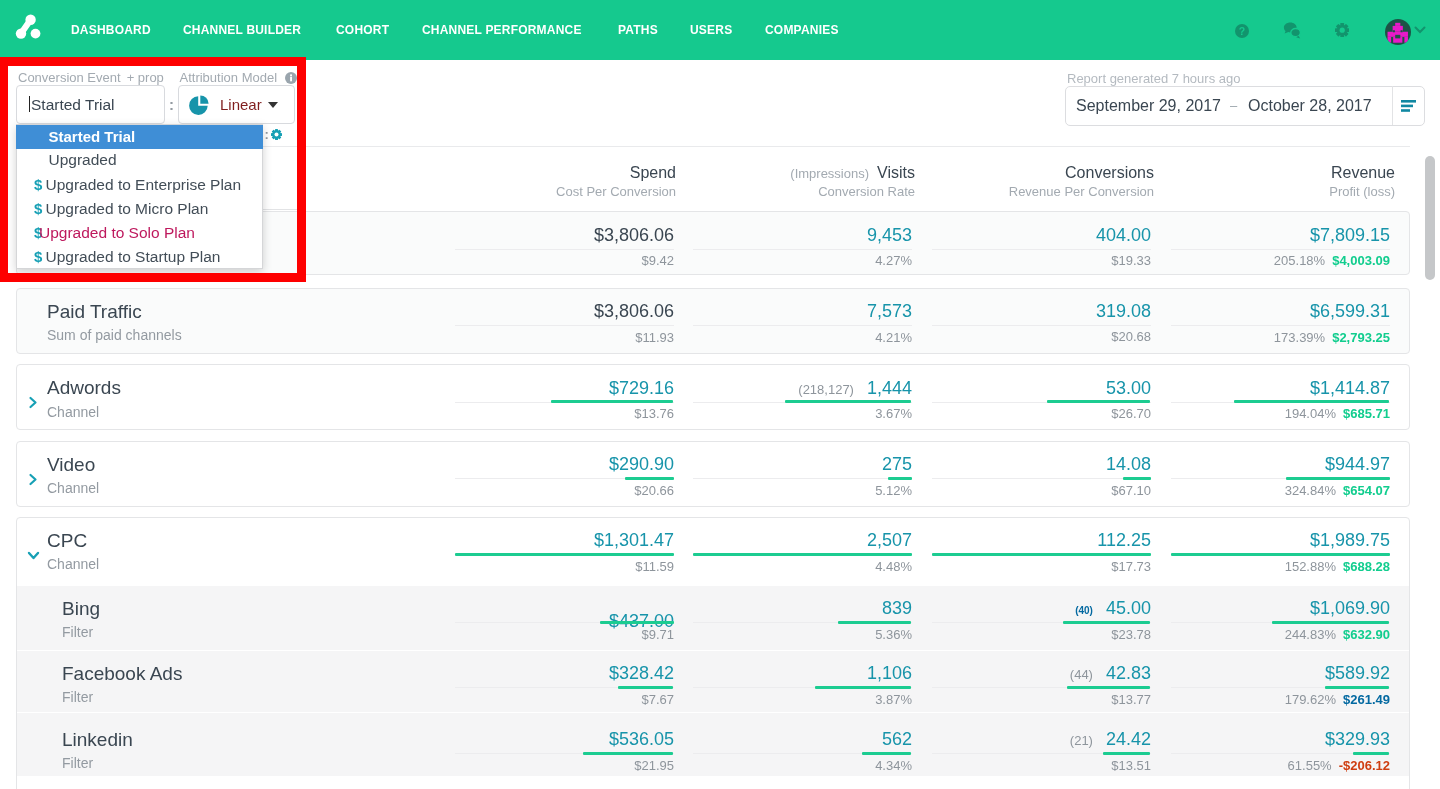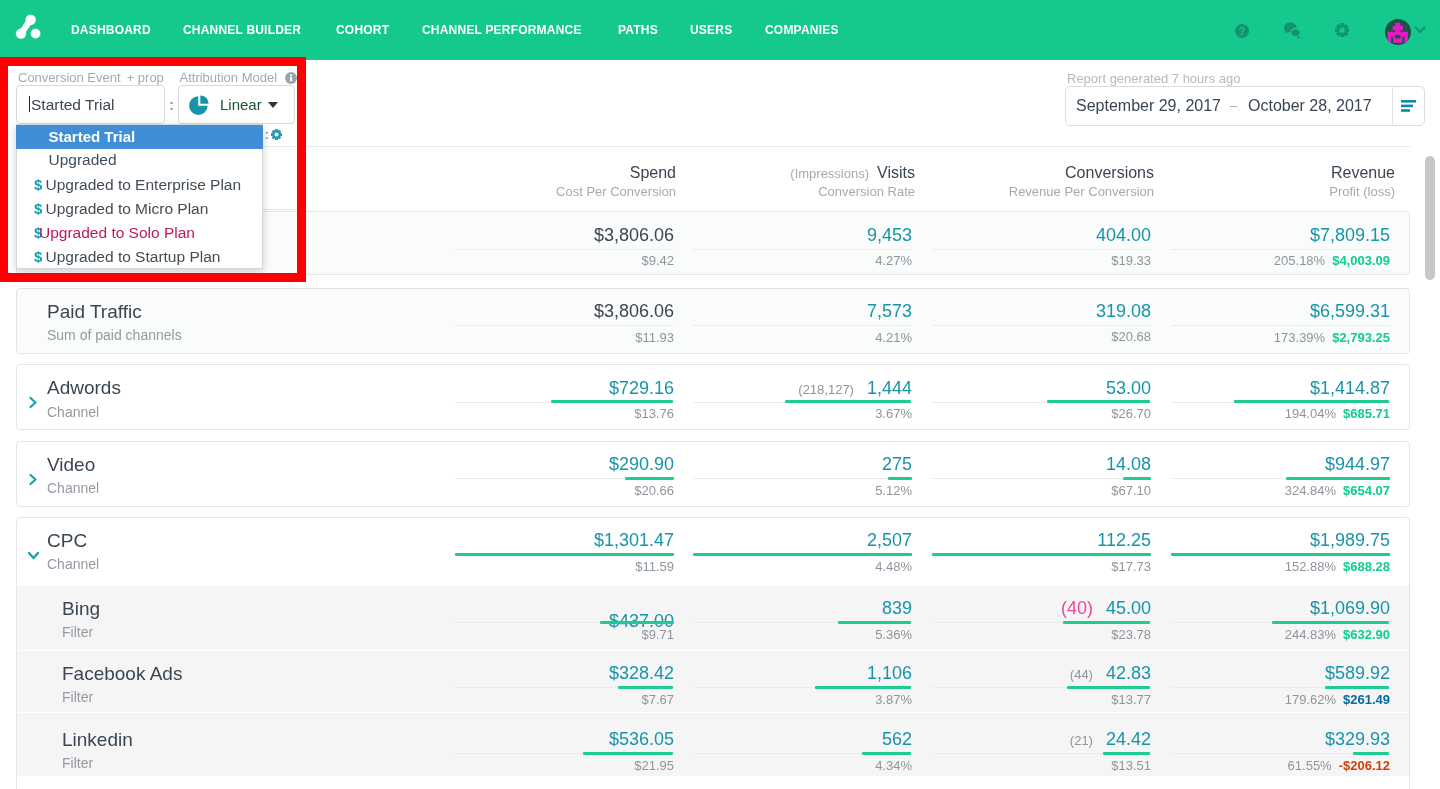--- a/index.html
+++ b/index.html
@@ -79,21 +79,21 @@
     </svg>
 <div style="position:absolute;left:16px;top:85px;width:149px;height:38.5px;background:#fff;border:1px solid #d8dade;border-radius:4px;z-index:1;"></div>
 <div style="position:absolute;left:29px;top:96px;width:1px;height:16px;background:#222;z-index:2;"></div>
 <div style="position:absolute;left:31px;top:94.75px;font-size:15.5px;line-height:19.5px;color:#3a4651;font-weight:400;white-space:nowrap;z-index:2;">Started Trial</div>
 <div style="position:absolute;left:169px;top:94.5px;font-size:15px;line-height:19px;color:#939aa1;font-weight:700;white-space:nowrap;z-index:1;">:</div>
 <div style="position:absolute;left:178px;top:85px;width:116.5px;height:38.5px;background:#fff;border:1px solid #d8dade;border-radius:4px;z-index:1;"></div>
 <svg style="position:absolute;left:189px;top:94.5px;z-index:2;" width="20" height="20" viewBox="0 0 20 20">
 <path fill="#1794aa" d="M9.2 10.8 L9.2 1.3 A 9.3 9.3 0 1 0 18.7 10.8 Z"></path>
 <path fill="#1794aa" d="M11.3 8.7 L11.3 0.4 A 8.3 8.3 0 0 1 19.6 8.7 Z"></path>
 </svg>
-<div style="position:absolute;left:220px;top:95.0px;font-size:15px;line-height:19px;color:#14532d;font-weight:400;white-space:nowrap;z-index:2;text-align:right;">Linear</div>
+<div style="position:absolute;left:220px;top:95.0px;font-size:15px;line-height:19px;color:#7f1d1d;font-weight:400;white-space:nowrap;z-index:2;text-align:right;">Linear</div>
 <div style="position:absolute;left:268px;top:102px;width:0;height:0;border-left:5.5px solid transparent;border-right:5.5px solid transparent;border-top:6px solid #333;z-index:2;"></div>
 <div style="position:absolute;left:264.5px;top:126.0px;font-size:13px;line-height:17px;color:#939aa1;font-weight:700;white-space:nowrap;z-index:1;">:</div>
 <svg style="position:absolute;left:271.0px;top:129.0px;z-index:1;" width="11.0" height="11.0" viewBox="-5.5 -5.5 11.0 11.0">
       <g fill="#17a0b5">
         <rect x="-1.5" y="-5.5" width="3.0" height="3.3" transform="rotate(0)" rx="0.6"></rect>
         <rect x="-1.5" y="-5.5" width="3.0" height="3.3" transform="rotate(45)" rx="0.6"></rect>
         <rect x="-1.5" y="-5.5" width="3.0" height="3.3" transform="rotate(90)" rx="0.6"></rect>
         <rect x="-1.5" y="-5.5" width="3.0" height="3.3" transform="rotate(135)" rx="0.6"></rect>
         <rect x="-1.5" y="-5.5" width="3.0" height="3.3" transform="rotate(180)" rx="0.6"></rect>
         <rect x="-1.5" y="-5.5" width="3.0" height="3.3" transform="rotate(225)" rx="0.6"></rect>
@@ -228,21 +228,21 @@
 <div style="position:absolute;left:62px;top:596.5px;font-size:19px;line-height:23px;color:#3a4651;font-weight:400;white-space:nowrap;z-index:1;">Bing</div>
 <div style="position:absolute;left:62px;top:623.0px;font-size:14px;line-height:18px;color:#939aa1;font-weight:400;white-space:nowrap;z-index:1;">Filter</div>
 <div style="position:absolute;right:766px;top:597.0px;font-size:18px;line-height:22px;color:#1794aa;font-weight:400;white-space:nowrap;z-index:1;margin-top:13px;">$437.00</div>
 <div style="position:absolute;left:454.5px;top:622px;width:219px;height:1px;background:#ececee;z-index:1;"></div>
 <div style="position:absolute;left:600.0px;top:620.5px;width:73.5px;height:3px;background:#1ccc91;border-radius:1px;z-index:1;"></div>
 <div style="position:absolute;right:766px;top:625.5px;font-size:13px;line-height:17px;color:#8e959c;font-weight:400;white-space:nowrap;z-index:1;">$9.71</div>
 <div style="position:absolute;right:528px;top:597.0px;font-size:18px;line-height:22px;color:#1794aa;font-weight:400;white-space:nowrap;z-index:1;">839</div>
 <div style="position:absolute;left:692.5px;top:622px;width:219px;height:1px;background:#ececee;z-index:1;"></div>
 <div style="position:absolute;left:838.2px;top:620.5px;width:73.3px;height:3px;background:#1ccc91;border-radius:1px;z-index:1;"></div>
 <div style="position:absolute;right:528px;top:625.5px;font-size:13px;line-height:17px;color:#8e959c;font-weight:400;white-space:nowrap;z-index:1;">5.36%</div>
-<div style="position:absolute;right:289px;top:597.0px;font-size:18px;line-height:22px;color:#1794aa;font-weight:400;white-space:nowrap;z-index:1;"><span style="font-size:18px;color:#ec4899;">(40)</span><span style="display:inline-block;width:13px;"></span>45.00</div>
+<div style="position:absolute;right:289px;top:597.0px;font-size:18px;line-height:22px;color:#1794aa;font-weight:400;white-space:nowrap;z-index:1;"><span style="font-size:10px;color:#0369a1;font-weight:bold;">(40)</span><span style="display:inline-block;width:13px;"></span>45.00</div>
 <div style="position:absolute;left:931.5px;top:622px;width:219px;height:1px;background:#ececee;z-index:1;"></div>
 <div style="position:absolute;left:1062.7px;top:620.5px;width:87.8px;height:3px;background:#1ccc91;border-radius:1px;z-index:1;"></div>
 <div style="position:absolute;right:289px;top:625.5px;font-size:13px;line-height:17px;color:#8e959c;font-weight:400;white-space:nowrap;z-index:1;">$23.78</div>
 <div style="position:absolute;right:50px;top:597.0px;font-size:18px;line-height:22px;color:#1794aa;font-weight:400;white-space:nowrap;z-index:1;">$1,069.90</div>
 <div style="position:absolute;left:1170.5px;top:622px;width:219px;height:1px;background:#ececee;z-index:1;"></div>
 <div style="position:absolute;left:1271.7px;top:620.5px;width:117.8px;height:3px;background:#1ccc91;border-radius:1px;z-index:1;"></div>
 <div style="position:absolute;right:50px;top:625.5px;font-size:13px;line-height:17px;color:#8e959c;font-weight:400;white-space:nowrap;z-index:1;">244.83%<span style="color:#11cd8e;font-weight:700;margin-left:7px;">$632.90</span></div>
 <div style="position:absolute;left:62px;top:661.5px;font-size:19px;line-height:23px;color:#3a4651;font-weight:400;white-space:nowrap;z-index:1;">Facebook Ads</div>
 <div style="position:absolute;left:62px;top:688.0px;font-size:14px;line-height:18px;color:#939aa1;font-weight:400;white-space:nowrap;z-index:1;">Filter</div>
 <div style="position:absolute;right:766px;top:662.0px;font-size:18px;line-height:22px;color:#1794aa;font-weight:400;white-space:nowrap;z-index:1;">$328.42</div>

